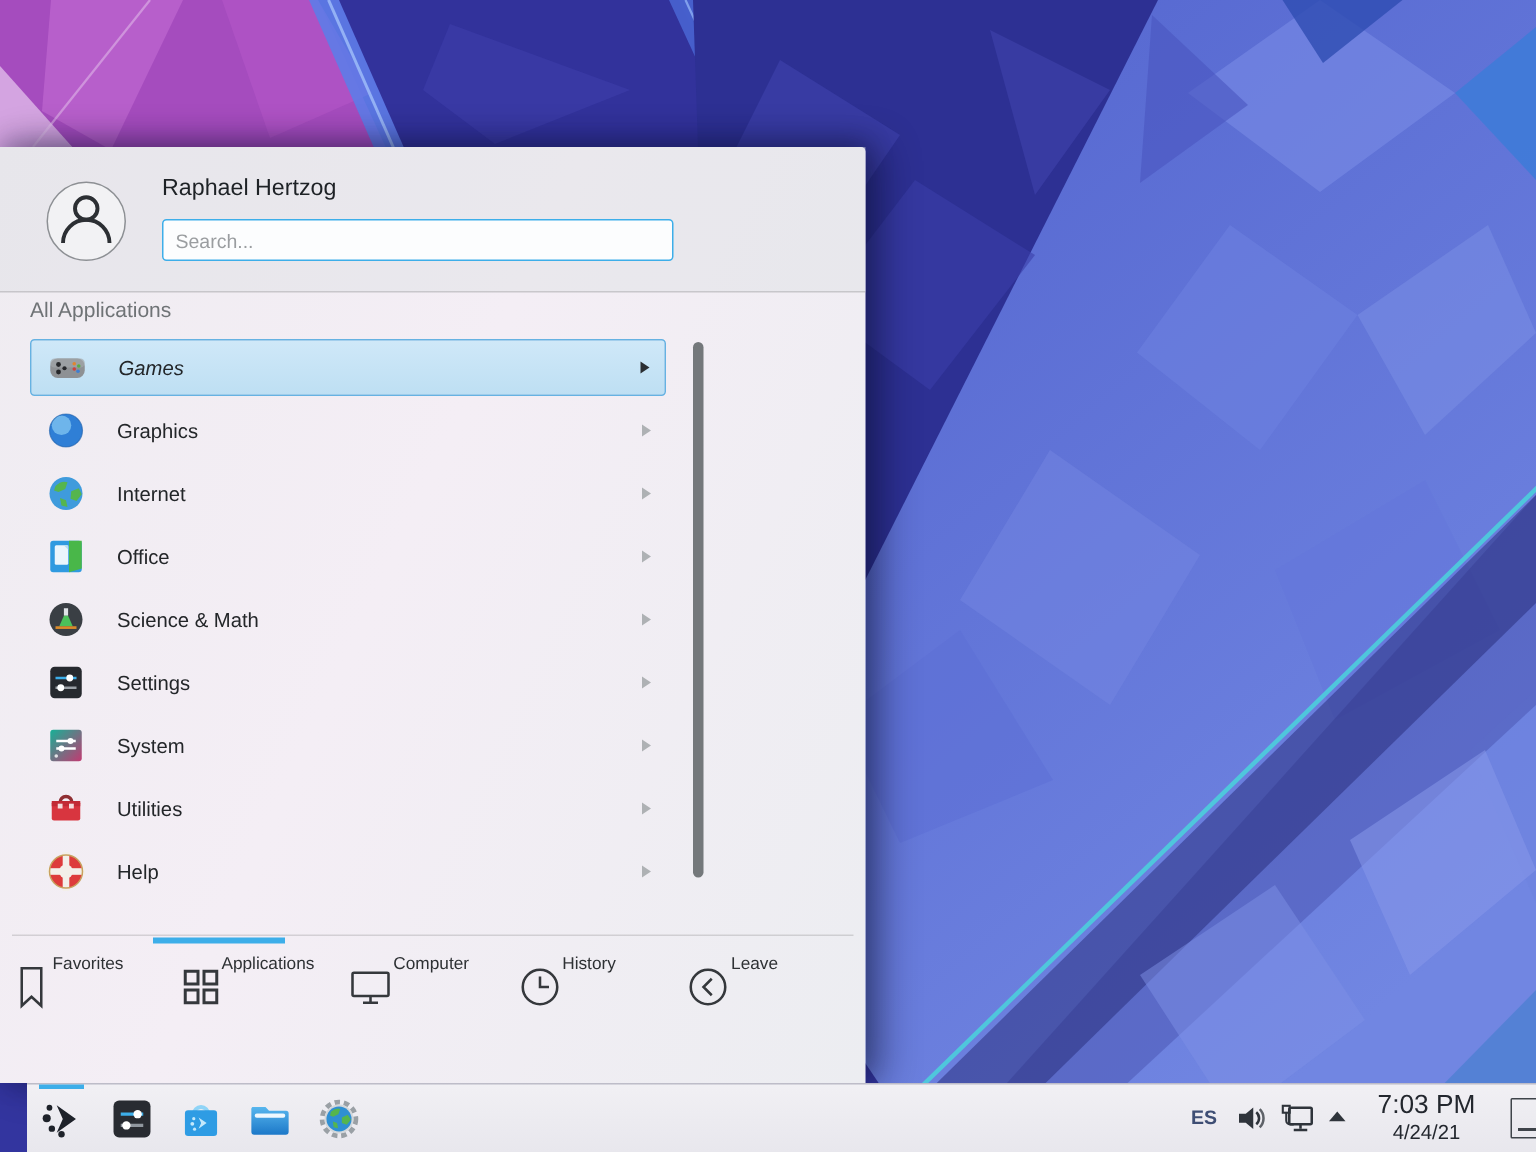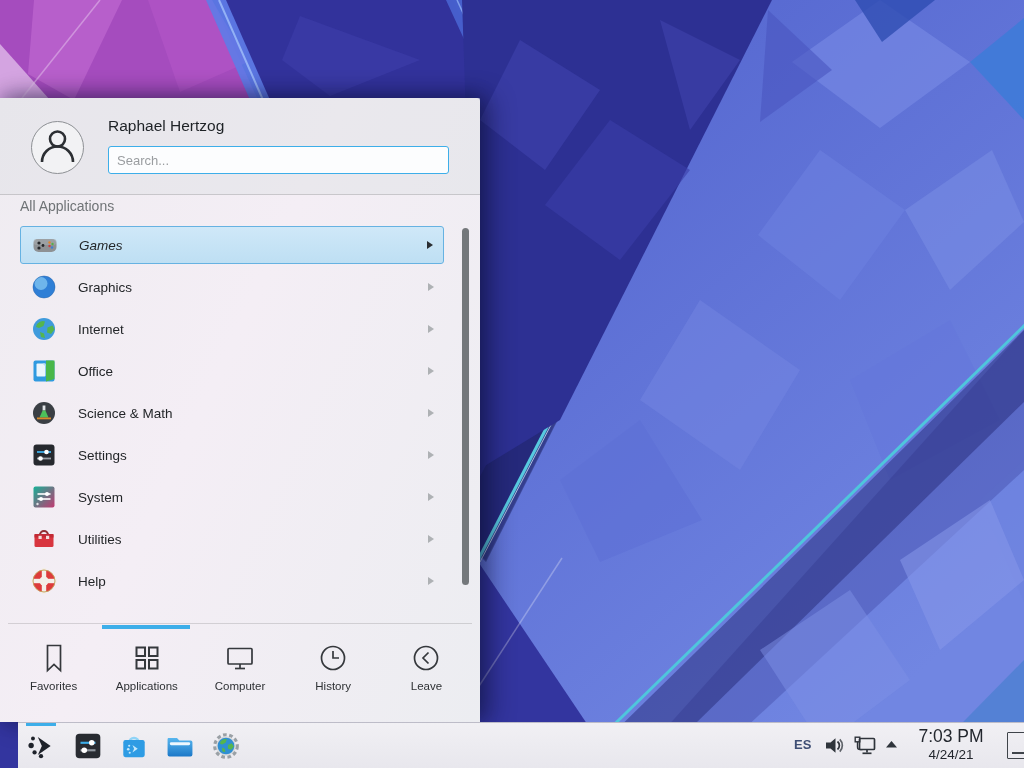--- a/index.html
+++ b/index.html
@@ -4,21 +4,21 @@
 <style>
   * { margin:0; padding:0; box-sizing:border-box; }
   html,body { width:1024px; height:768px; overflow:hidden; }
   body { font-family:"Liberation Sans","DejaVu Sans",sans-serif; position:relative; background:#34349f; }
 
   
   #wallpaper { position:absolute; inset:0; }
 
   
   .kickoff {
-    position:absolute; left:0; top:98px; width:480px; height:624px;
+    position:absolute; left:0; top:98px; width:577px; height:624px;
     background:linear-gradient(115deg,#efecf1 0%,#f4eef5 45%,#ecedf1 100%);
     border-radius:0 3px 0 0;
     box-shadow:10px 0 26px rgba(8,10,40,.45), 0 -3px 18px rgba(8,10,40,.3);
   }
   .ko-header {
     position:absolute; top:0; left:0; right:0; height:97px;
     background:rgba(222,224,228,.45);
     border-bottom:1px solid rgba(0,0,0,.14);
   }
   .avatar {
@@ -60,21 +60,21 @@
   .app-row.selected .arrow { border-left-color:#2a2e32; }
   .ko-scrollbar {
     position:absolute; left:462px; top:130px; width:7px; height:357px;
     background:#74787b; border-radius:3.5px;
   }
   .tab-sep { position:absolute; left:8px; right:8px; top:525px; height:1px; background:rgba(0,0,0,.13); }
   .tab-indicator { position:absolute; left:102px; top:527px; width:88px; height:3.5px; background:#3daee9; }
   .tabbar {
     position:absolute; left:7px; right:7px; top:532px; height:92px; display:flex;
   }
-  .tab { flex:1; display:flex; flex-direction:column; align-items:center; }
+  .tab { flex:1; display:flex; }
   .tab svg { margin-top:13px; }
   .tab .tab-label { margin-top:7px; font-size:11.5px; color:#2e3134; }
 
   
   .panel {
     position:absolute; left:0; bottom:0; width:1024px; height:46px;
     background:linear-gradient(180deg,#f1f0f4,#e8e7ed);
     border-top:1px solid rgba(60,60,90,.25);
     margin-left:18px;
   }

